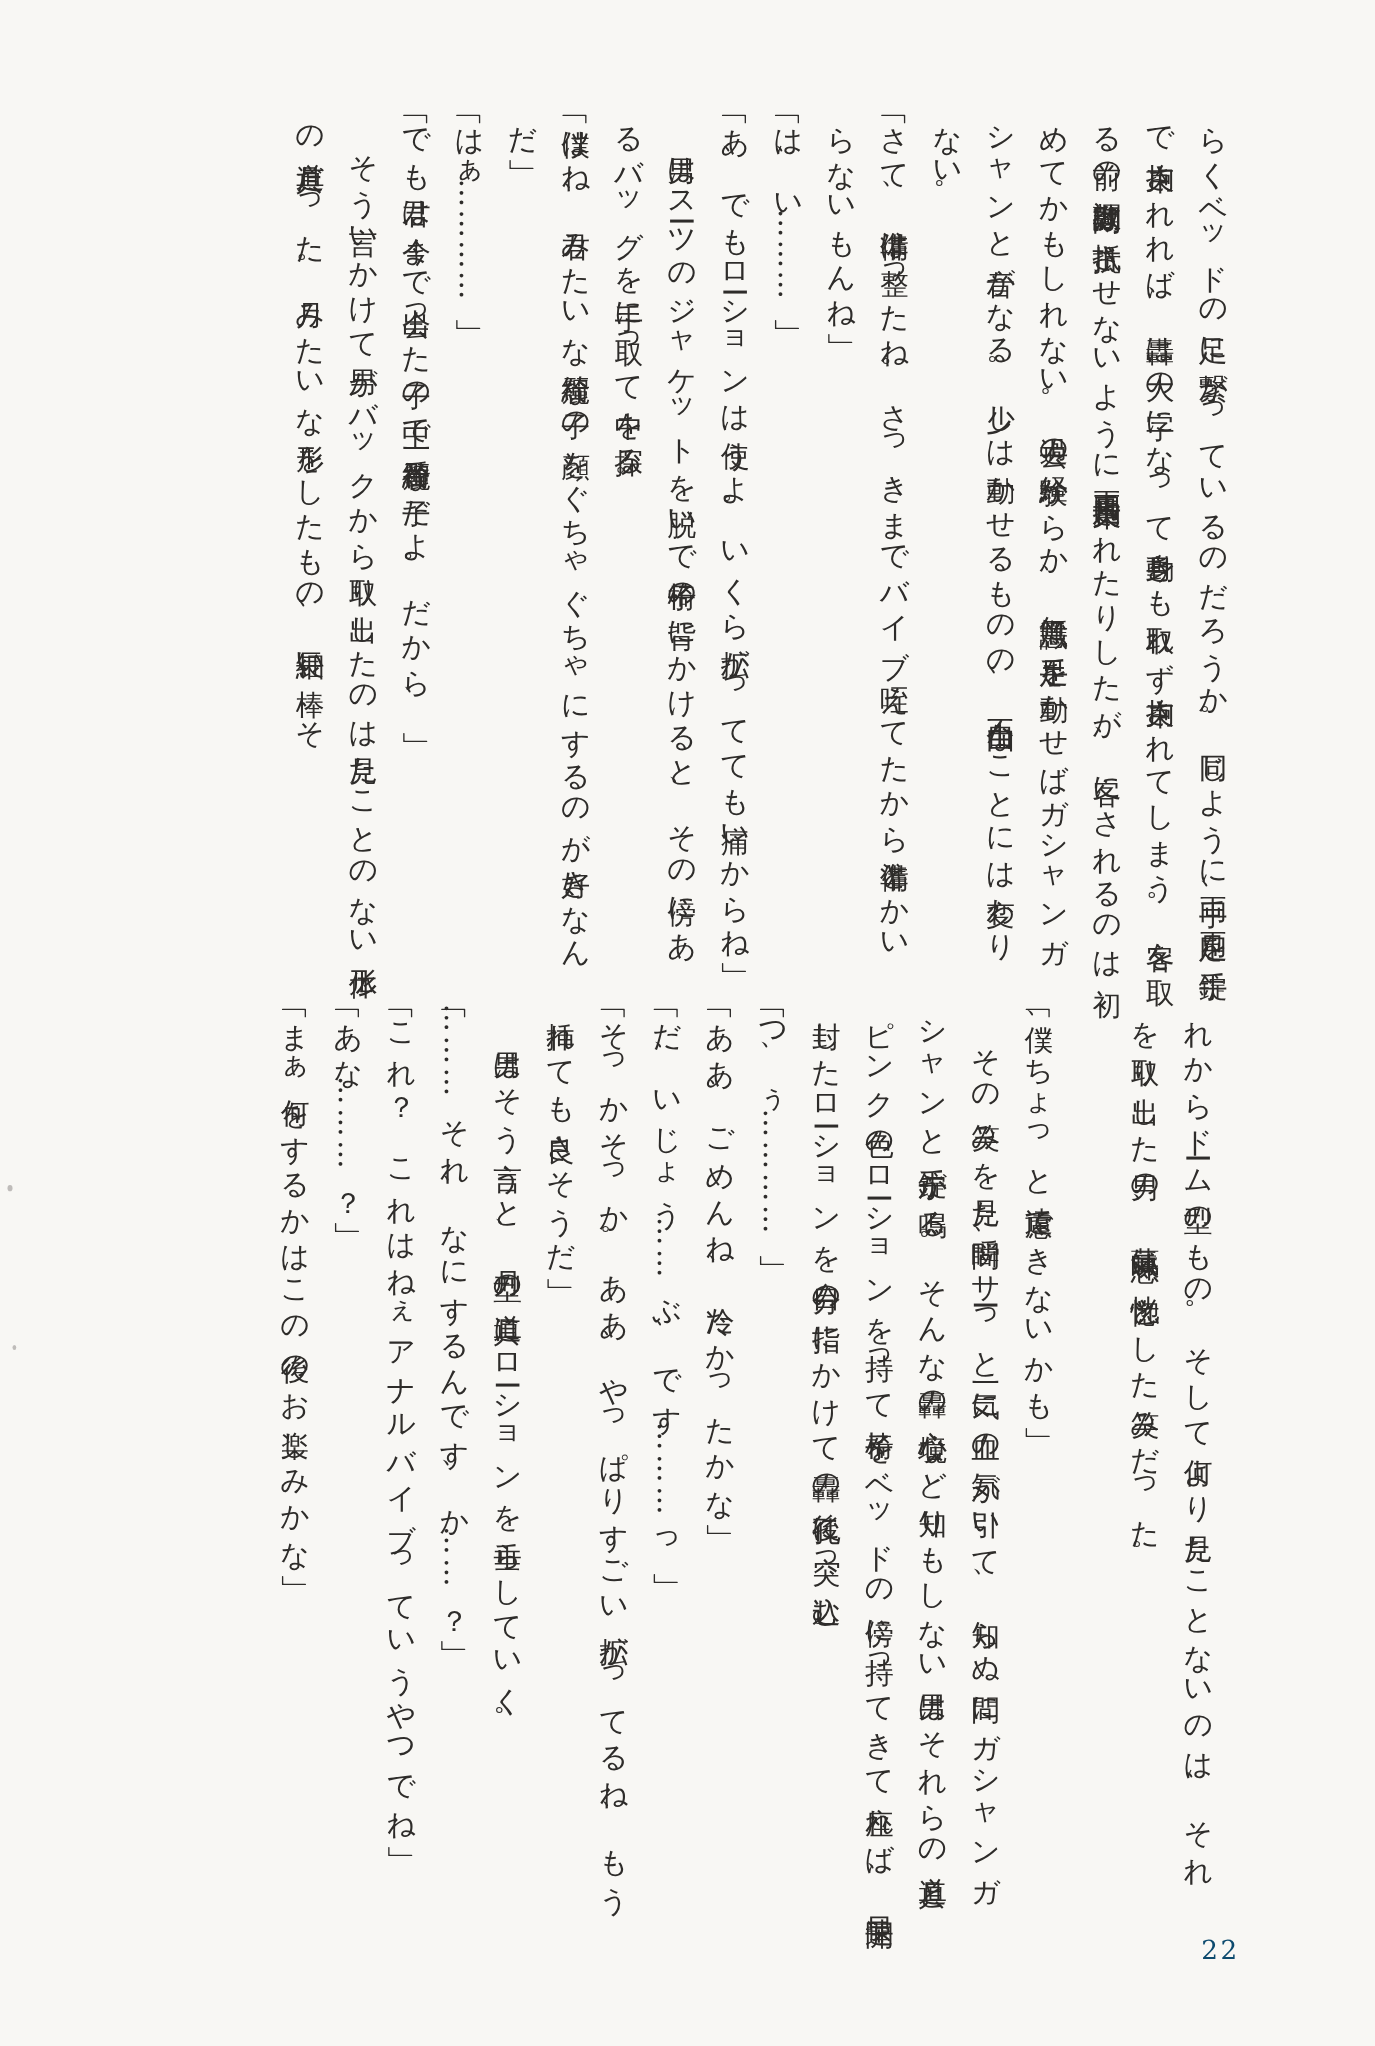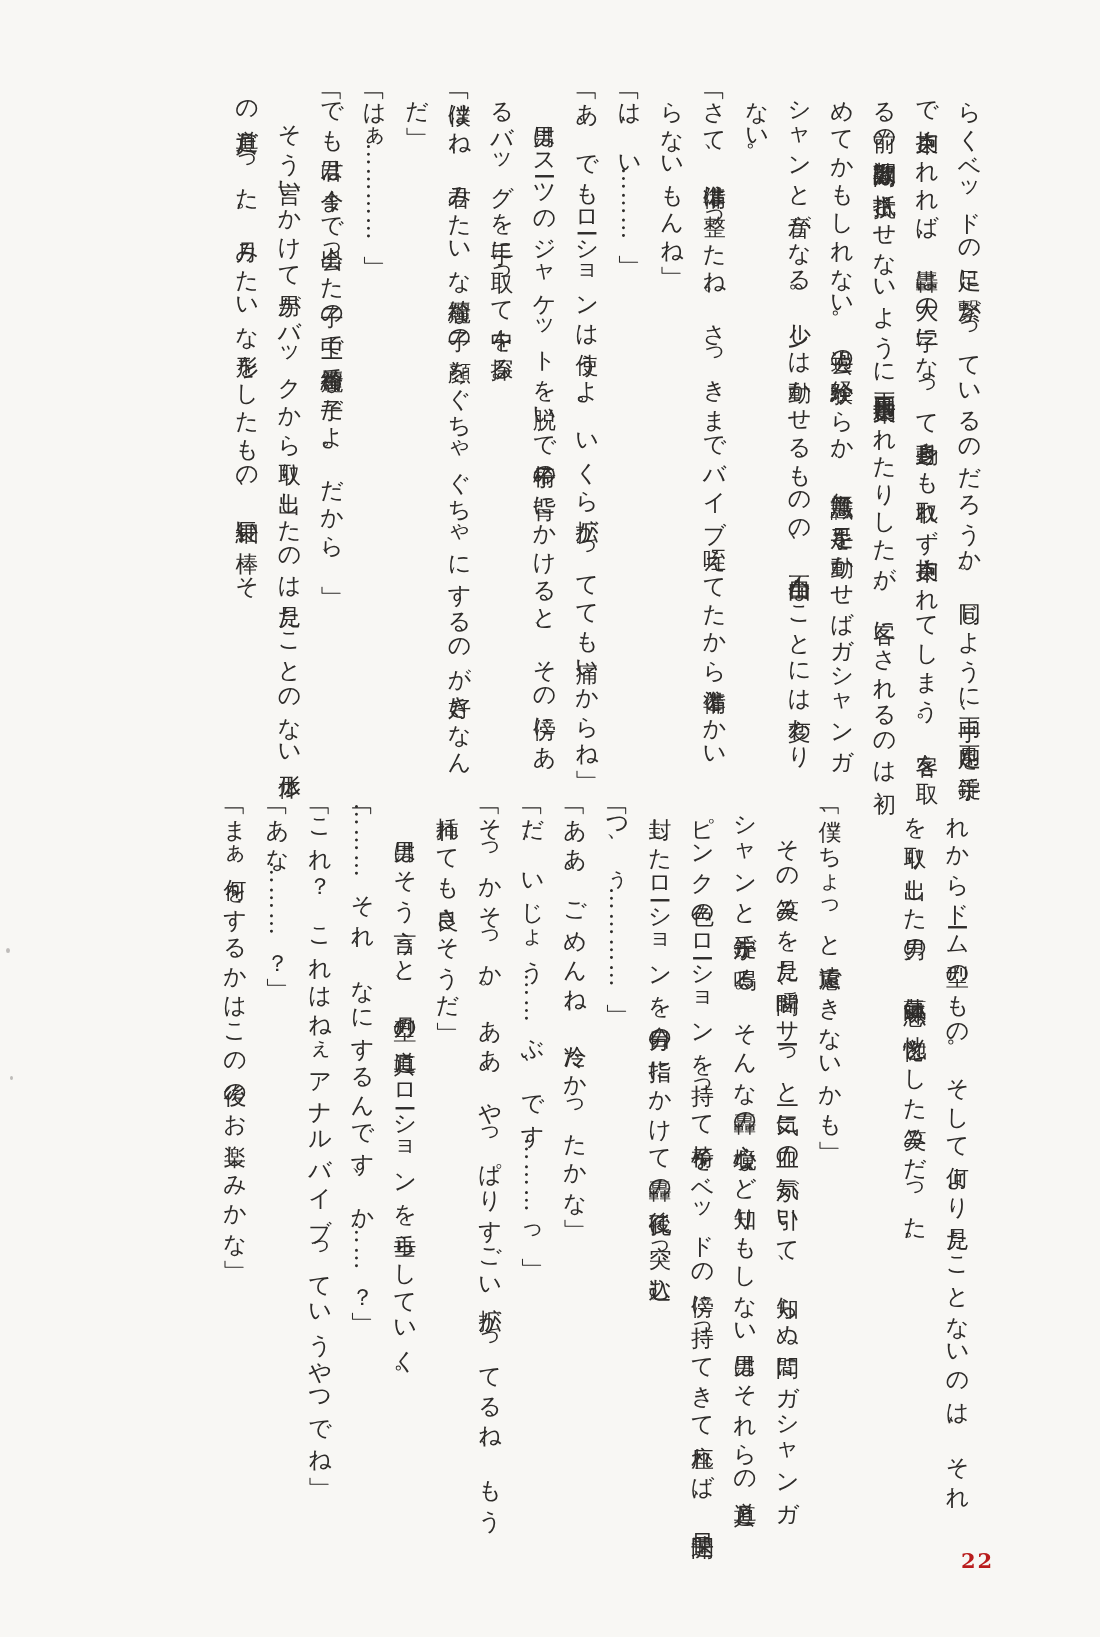--- a/index.html
+++ b/index.html
@@ -54,23 +54,22 @@
     height: 724px;
     font-size: 23px;
     letter-spacing: 2.7px;
   }
   .page-number {
     position: absolute;
     left: 961px;
     top: 1548px;
     font-size: 21px;
     letter-spacing: 2px;
-    color: #b91c1c;
+    color: #0c4a6e;
     font-family: "DejaVu Serif", "Liberation Serif", serif;
-    font-weight: bold;
   }
   .speck {
     position: absolute;
     border-radius: 50%;
     background: #8f8d8a;
     opacity: 0.55;
   }
   .speck-1 { left: 6px;  top: 948px;  width: 4px; height: 5px; }
   .speck-2 { left: 10px; top: 1076px; width: 3px; height: 4px; }
 </style>

